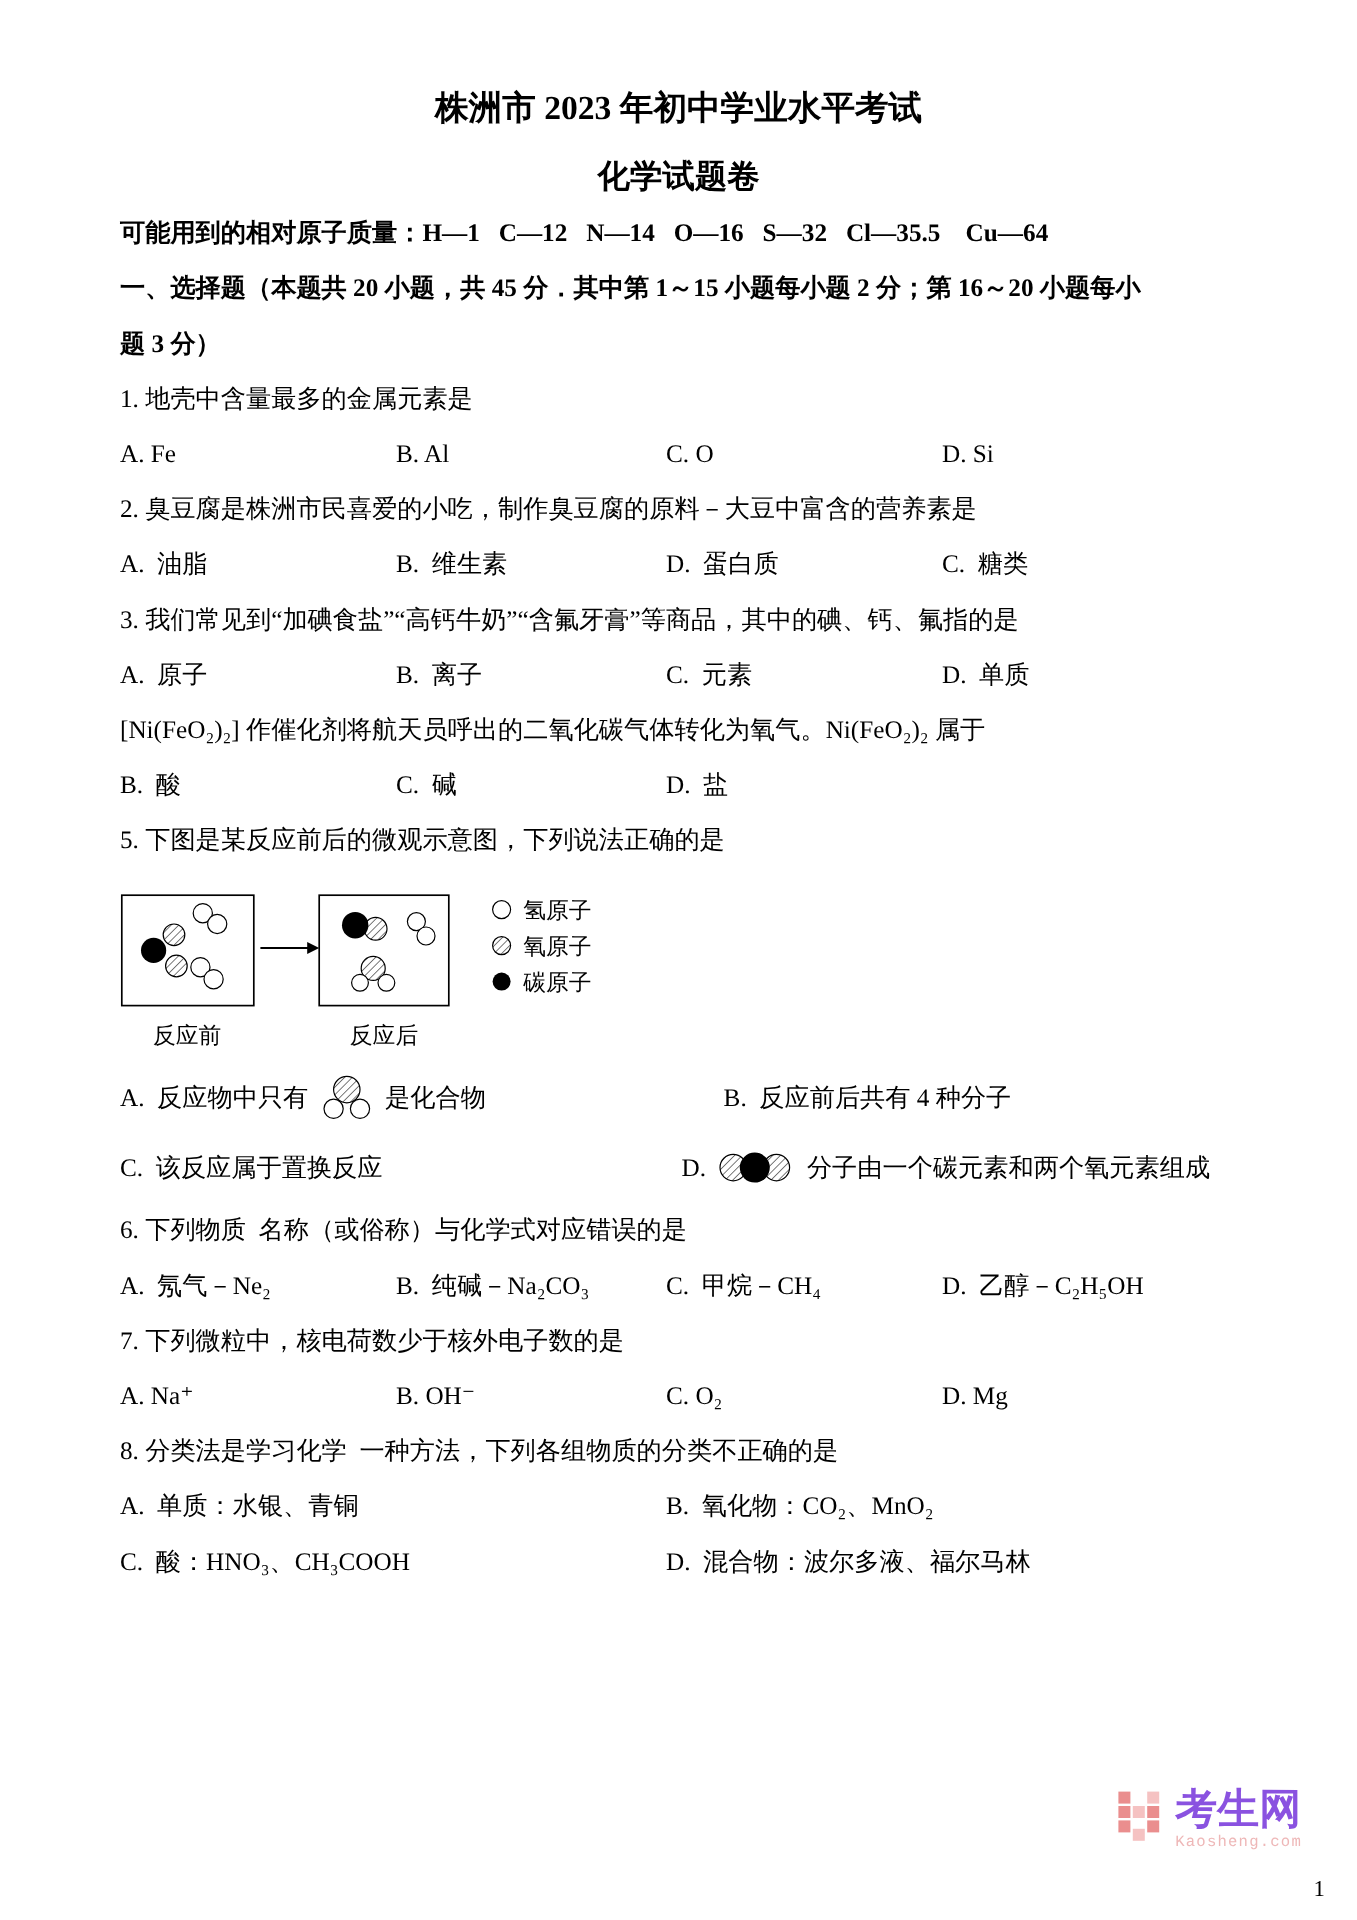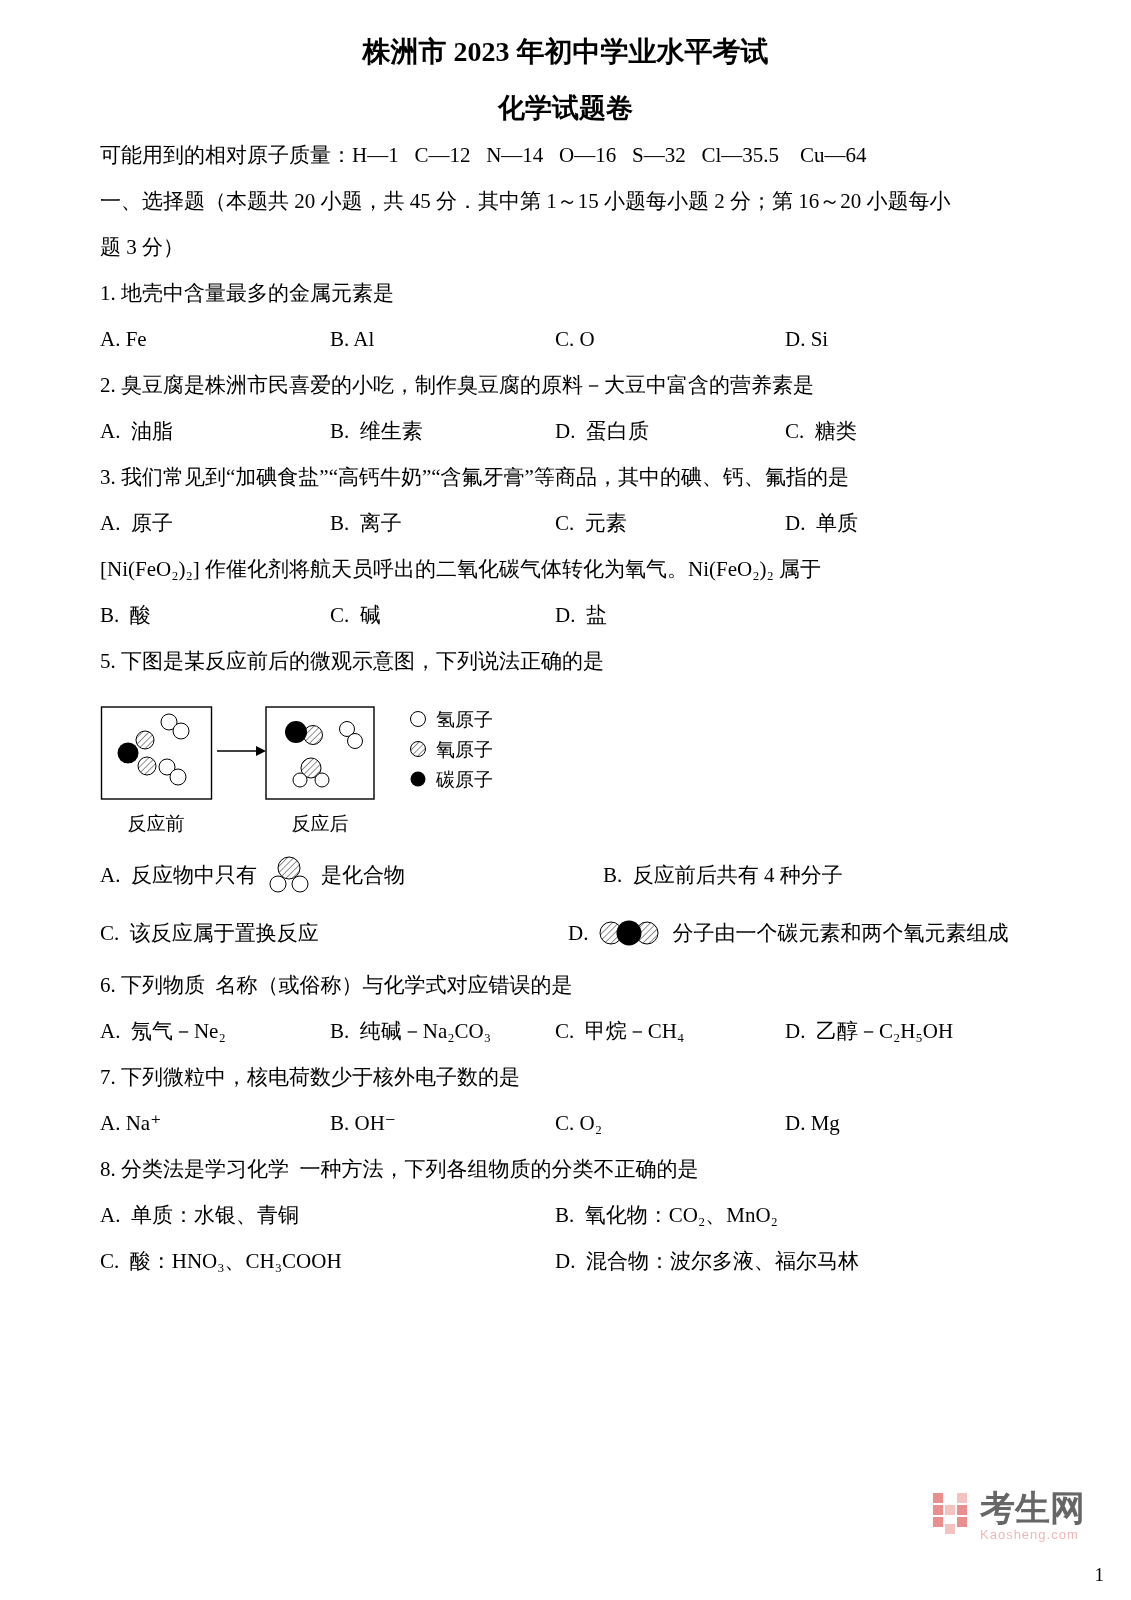--- a/index.html
+++ b/index.html
@@ -2,40 +2,40 @@
 <html><head>
 <meta charset="utf-8">
 <style>
   html, body { margin: 0; padding: 0; background: #ffffff; }
   body {
     width: 1131px; height: 1600px;
     position: relative; overflow: hidden;
     font-family: "Liberation Serif", "DejaVu Serif", serif;
     color: #000;
   }
-  .page { padding: 36px 100px 0 100px; }
+  .page { padding: 75px 100px 0 100px; }
   .center { text-align: center; }
   .title    { font-size: 28px; font-weight: bold; margin: 0 0 24px 0; line-height: 32px; white-space: pre; }
   .subtitle { font-size: 27px; font-weight: bold; margin: 0 0 8px 0; line-height: 32px; white-space: pre; }
   p.line { margin: 0; font-size: 21px; line-height: 46px; white-space: pre; }
-  .bold  { font-weight: normal; font-size: 22px; }
+  .bold  { font-weight: bold; font-size: 22px; }
   .opt4  { display: grid; grid-template-columns: 230px 225px 230px 1fr; align-items: center; }
   .opt2  { display: grid; grid-template-columns: 455px 1fr; align-items: center; }
   .opt2b { display: grid; grid-template-columns: 420px 1fr; align-items: center; }
   .opt   { font-size: 21px; line-height: 46px; white-space: pre; }
   .inline-opt { display: flex; align-items: center; }
   .inline-opt .part { font-size: 21px; white-space: pre; }
   .tallrow { min-height: 58px; gap: 48px; }
   .mol-inline { margin: 0 9px; flex: 0 0 auto; }
   .diagram-wrap { margin: 20px 0 4px 0; }
   svg text { font-family: "Liberation Serif", "DejaVu Serif", serif; }
   .watermark { position: absolute; right: 46px; bottom: 58px; display: flex; align-items: flex-start; gap: 7px; opacity: 0.8; }
   .wm-texts { display: flex; flex-direction: column; }
-  .wm-main { font-size: 35px; line-height: 34px; color: #404040; font-weight: bold; font-family: "Liberation Sans", sans-serif; white-space: pre; }
-  .wm-sub  { font-size: 13px; color: #eaa6a6; margin-top: 2px; font-family: Liberation Sans, sans-serif; letter-spacing: 1px; white-space: pre; }
+  .wm-main { font-size: 35px; line-height: 34px; color: #6d28d9; font-weight: bold; font-family: "Liberation Sans", sans-serif; white-space: pre; }
+  .wm-sub  { font-size: 13px; color: #eaa6a6; margin-top: 2px; font-family: Liberation Mono, monospace; letter-spacing: 1px; white-space: pre; }
   .page-num { position: absolute; right: 27px; bottom: 14px; font-size: 19px; }
 </style>
 </head>
 <body>
 
 <div class="page">
 
   <p class="title center">株洲市 2023 年初中学业水平考试</p>
   <p class="subtitle center">化学试题卷</p>
 

